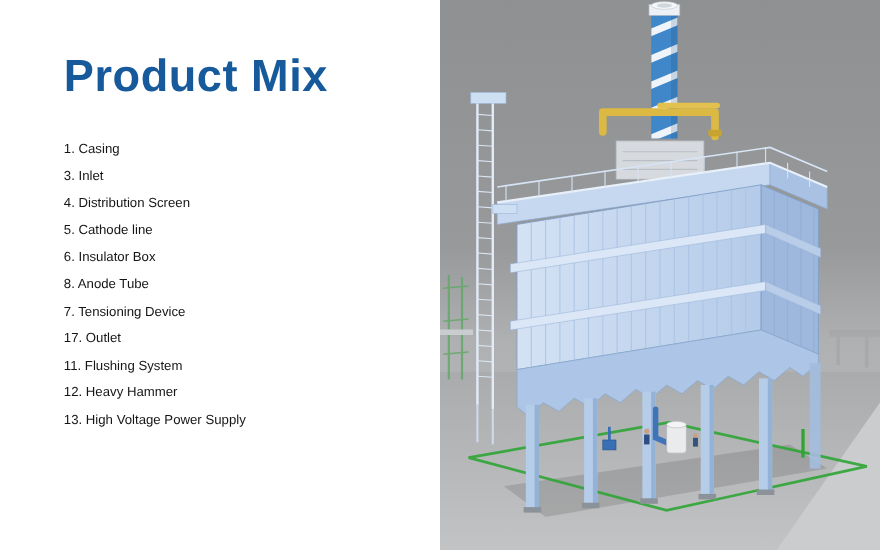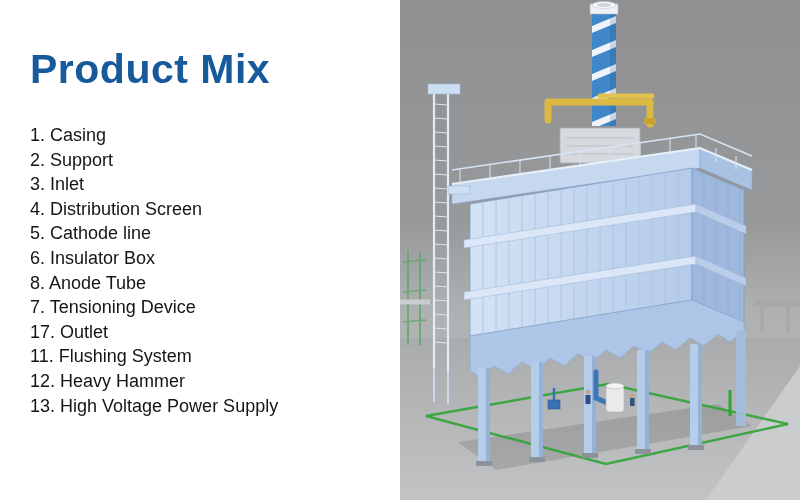--- a/index.html
+++ b/index.html
@@ -5,45 +5,44 @@
   * { box-sizing: border-box; }
   html, body { margin:0; padding:0; }
   body {
     width:800px; height:500px; overflow:hidden;
     font-family:"Liberation Sans", sans-serif;
     background:#ffffff;
   }
   .slide { display:flex; width:800px; height:500px; background:#ffffff; }
   .left-panel {
     width:400px; height:500px; background:#ffffff;
-    padding:46px 18px 0 30px; flex:0 0 400px;
+    padding:46px 18px 0 58px; flex:0 0 400px;
   }
   .slide-title {
     margin:0 0 30px 0;
     font-size:41px; font-weight:bold; color:#175a9c;
     letter-spacing:0.5px;
   }
   .product-list { list-style:none; margin:0; padding:0; }
   .product-list li {
-    font-size:18px; color:#151515; line-height:24.6px;
+    font-size:12px; color:#151515; line-height:24.6px;
     white-space:nowrap;
   }
   .right-panel { width:400px; height:500px; flex:0 0 400px; position:relative; }
   .right-panel svg { display:block; width:400px; height:500px; }
 </style>
 </head>
 <body>
 
 <div class="slide">
 
   <div class="left-panel">
     <h1 class="slide-title">Product Mix</h1>
     <ul class="product-list">
       <li>1. Casing</li>
-      <li>2. Support</li>
       <li>3. Inlet</li>
       <li>4. Distribution Screen</li>
       <li>5. Cathode line</li>
       <li>6. Insulator Box</li>
       <li>8. Anode Tube</li>
       <li>7. Tensioning Device</li>
       <li>17. Outlet</li>
       <li>11. Flushing System</li>
       <li>12. Heavy Hammer</li>
       <li>13. High Voltage Power Supply</li>

